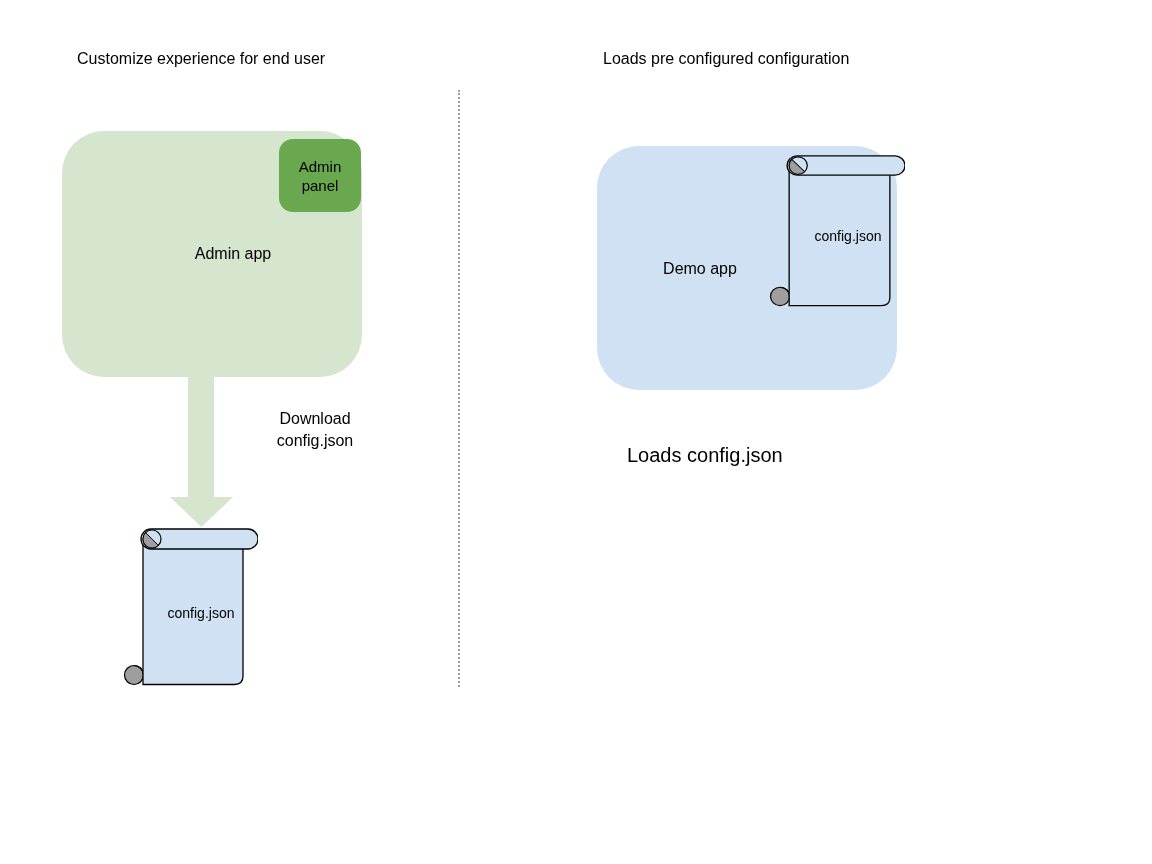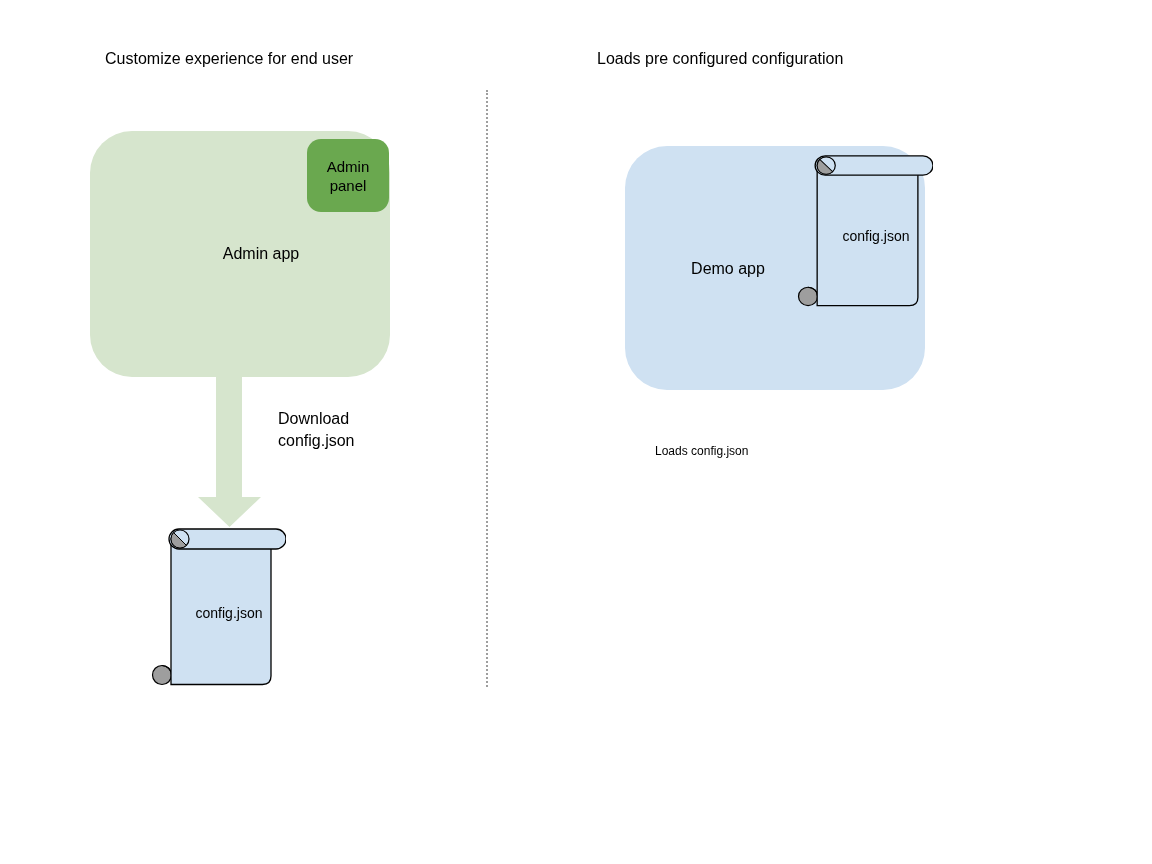--- a/index.html
+++ b/index.html
@@ -1,39 +1,39 @@
 <!DOCTYPE html>
 <html style="--app_green: #d6e5cd; --badge_green: #6aa84f; --arrow_green: #d6e5cd; --app_blue: #cfe1f2; --scroll_blue: #cfe1f2; --roll_gray: #9e9e9e; --outline: #000000; --divider_gray: #9e9e9e;"><head>
 <meta charset="utf-8">
 <style>
   html,body{margin:0;padding:0;background:#ffffff;}
   #canvas{
     position:relative;width:1152px;height:864px;background:#ffffff;overflow:hidden;
     font-family:"Liberation Sans", sans-serif;color:#000000;
   }
-  .abs{position:absolute;margin-left:28px;}
+  .abs{position:absolute;}
   .title{font-size:16px;line-height:20px;color:#000;}
   .app-box{border-radius:42px;}
   #admin-box{left:62px;top:131px;width:300px;height:246px;background:var(--app_green);}
   #admin-badge{
     left:279px;top:139px;width:82px;height:73px;background:var(--badge_green);
     border-radius:14px;display:flex;align-items:center;justify-content:center;
     text-align:center;font-size:15px;line-height:19px;padding:8px 6px;box-sizing:border-box;
   }
   #admin-app-label{left:62px;top:245px;width:342px;text-align:center;font-size:16px;}
   #demo-box{left:597px;top:146px;width:300px;height:244px;background:var(--app_blue);}
   #demo-app-label{left:597px;top:260px;width:206px;text-align:center;font-size:16px;}
   #down-arrow{left:170px;top:377px;width:63px;height:150px;}
-  #arrow-caption{left:250px;top:408px;width:106px;font-size:16px;line-height:22px;}
+  #arrow-caption{left:262px;top:408px;width:106px;font-size:16px;line-height:22px;text-align:center;}
   #left-scroll{left:122px;top:528px;width:136px;height:158px;}
   #right-scroll{left:768px;top:155px;width:137px;height:152px;}
   .file-label{font-size:14px;text-align:center;width:116px;}
   #left-file-label{left:143px;top:605px;}
   #right-file-label{left:790px;top:228px;}
-  #right-caption{left:627px;top:444px;font-size:12px;}
+  #right-caption{left:627px;top:444px;font-size:20px;}
   #divider{left:458px;top:90px;height:597px;width:0;border-left:2px dotted var(--divider_gray);}
   .scroll-svg{display:block;}
 </style>
 </head>
 <body>
 
 <svg width="0" height="0" style="position:absolute" aria-hidden="true">
   <defs>
     <g id="scroll-shape">
 
@@ -73,21 +73,21 @@
   <div class="abs" id="left-scroll">
     <svg class="scroll-svg" width="136" height="158" viewBox="0 0 136 158" preserveAspectRatio="none">
       <use href="#scroll-shape"></use>
     </svg>
   </div>
 
   <div class="abs file-label" id="left-file-label">config.json</div>
 
   <div class="abs" id="divider"></div>
 
-  <div class="abs title" id="right-title" style="left:569px;top:49px;">Loads pre configured configuration</div>
+  <div class="abs title" id="right-title" style="left:603px;top:49px;">Loads pre configured configuration</div>
 
   <div class="abs app-box" id="demo-box"></div>
 
   <div class="abs" id="demo-app-label">Demo app</div>
 
   <div class="abs" id="right-scroll">
     <svg class="scroll-svg" width="137" height="152" viewBox="0 0 136 158" preserveAspectRatio="none">
       <use href="#scroll-shape"></use>
     </svg>
   </div>

